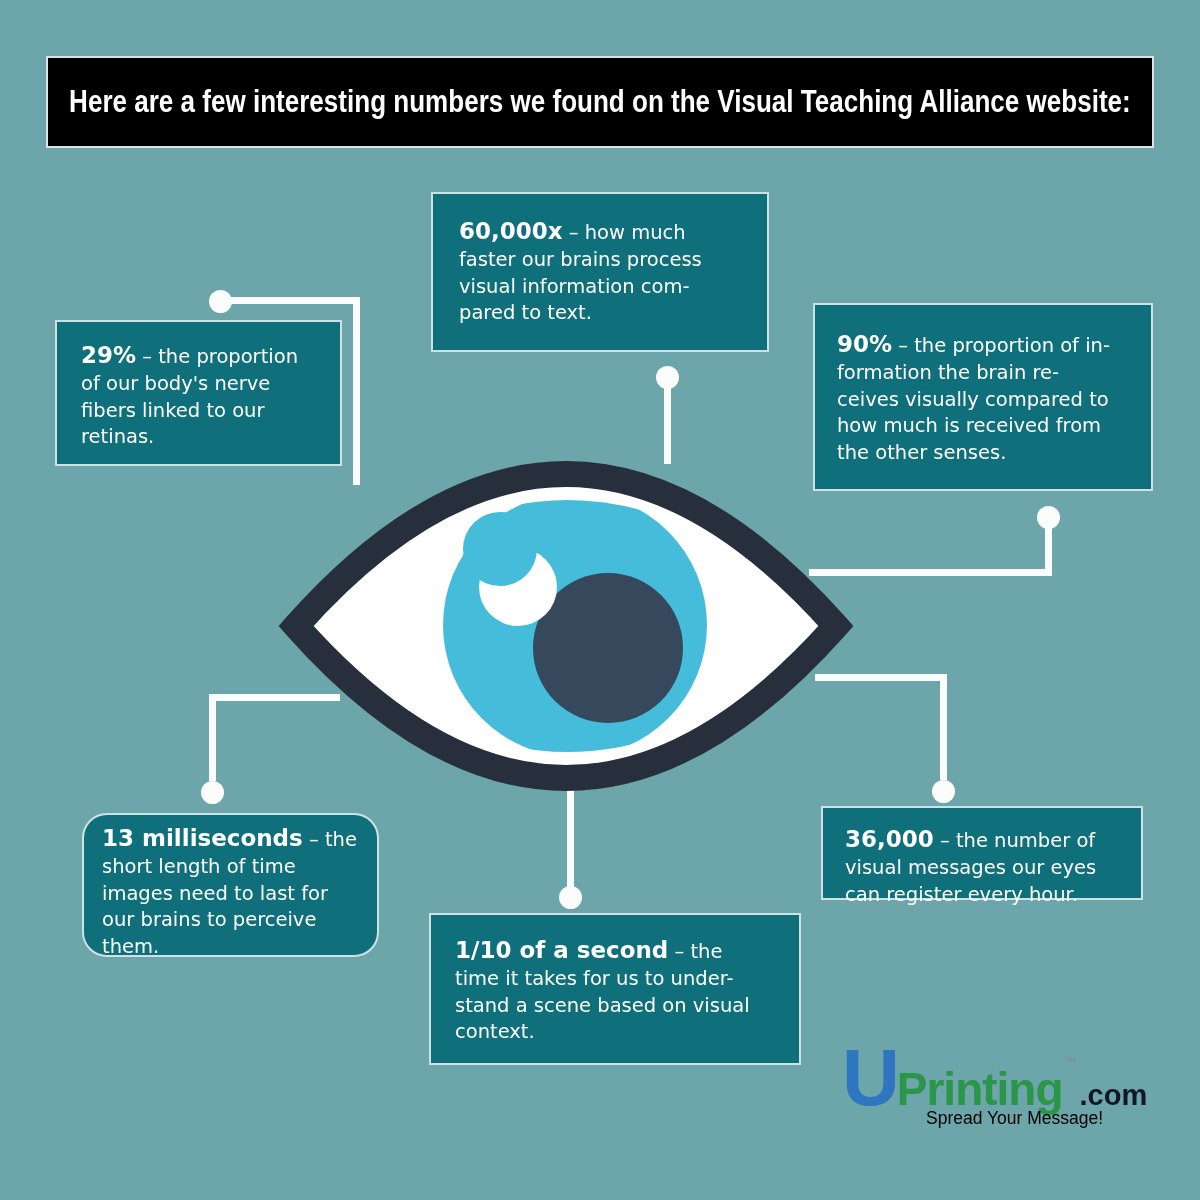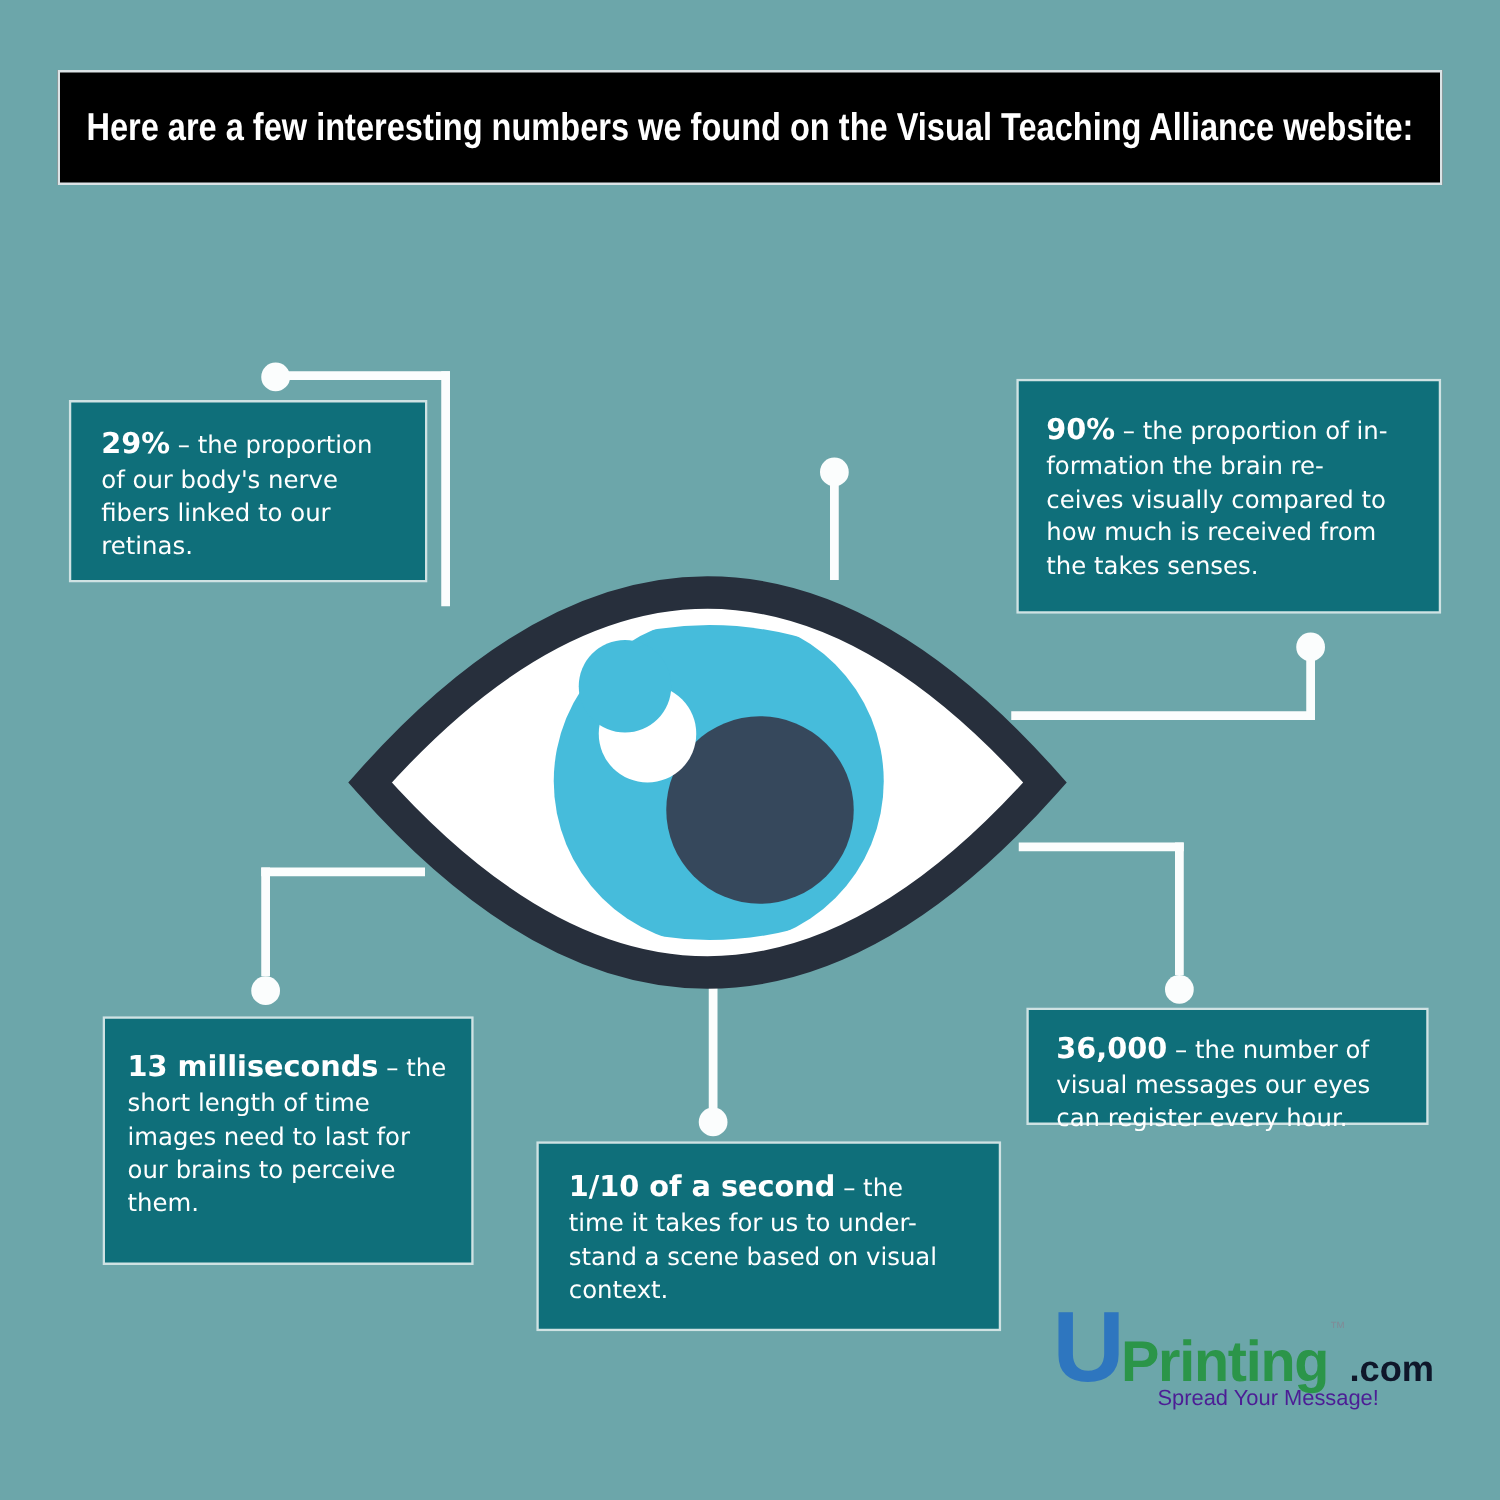--- a/index.html
+++ b/index.html
@@ -27,21 +27,21 @@
     box-sizing:border-box; color:#FFFFFF;
   }
   .stat-box p {
     margin:0; white-space:pre-line; font-size:19.5px; line-height:1.36;
     font-family:"DejaVu Sans", sans-serif;
   }
   .stat-box b { font-size:23px; font-weight:bold; }
   .s60k { left:431px; top:192px; width:338px; height:160px; padding:22px 14px 10px 26px; }
   .s40  { left:55px;  top:320px; width:287px; height:146px; padding:18px 12px 10px 24px; }
   .s90  { left:813px; top:303px; width:340px; height:188px; padding:24px 12px 10px 22px; }
-  .s13  { left:82px;  top:813px; width:297px; height:199px; padding:24px 10px 10px 18px; }
+  .s13  { left:82px;  top:813px; width:297px; height:144px; padding:8px 10px 10px 18px;border-radius:25px; }
   .s110 { left:429px; top:913px; width:372px; height:152px; padding:20px 12px 10px 24px; }
   .s36k { left:821px; top:806px; width:322px; height:94px; padding:16px 10px 10px 22px; }
 
   
   .line { position:absolute; background:#FBFDFD; }
   .dot  { position:absolute; width:23px; height:23px; border-radius:50%; background:#FBFDFD; }
   .c1h { left:220px;  top:297px; width:140px; height:7px; }
   .c1v { left:353px;  top:297px; width:7px;  height:188px; }
   .c1d { left:209px;  top:290px; }
   .c2v { left:664px;  top:384px; width:7px;  height:80px; }
@@ -61,21 +61,21 @@
   
   .eye { position:absolute; left:282px; top:456px; width:568px; height:340px; overflow:visible; }
 
   
   .logo { position:absolute; left:842px; top:1044px; font-family:"Liberation Sans", sans-serif; }
   .logo-row { display:flex; align-items:baseline; }
   .logo-u { font-weight:bold; font-size:80px; color:#2E76BF; line-height:0.85; margin-right:-3px; }
   .logo-printing { font-weight:bold; font-size:46px; color:#2B9549; letter-spacing:-1px; }
   .logo-tm { font-size:13px; color:#7E8E99; align-self:flex-start; position:relative; top:10px; margin-left:1px; }
   .logo-com { font-weight:bold; font-size:29px; color:#0f172a; margin-left:3px; }
-  .logo-tagline { color:#4c1d95; font-size:17.5px; margin-top:-8px; margin-left:84px; }
+  .logo-tagline { color:#000000; font-size:17.5px; margin-top:-8px; margin-left:84px; }
 </style>
 </head>
 <body>
 
 <div class="canvas">
 
   <div class="header">
     <span class="title">Here are a few interesting numbers we found on the Visual Teaching Alliance website:</span>
   </div>
 
@@ -109,32 +109,38 @@
     </defs>
     <path d="M 14 170 Q 284 -134 554 170 Q 284 474 14 170 Z" fill="#FFFFFF" stroke="#272F3C" stroke-width="26" stroke-linejoin="miter"></path>
     <g clip-path="url(#eyeclip)">
       <circle cx="293" cy="169" r="132" fill="#46BCDB"></circle>
       <circle cx="326" cy="192" r="75" fill="#36485C"></circle>
       <circle cx="236" cy="131" r="39" fill="#FFFFFF"></circle>
       <circle cx="218" cy="93" r="37" fill="#46BCDB"></circle>
     </g>
   </svg>
 
+  <div class="stat-box s60k">
+    <p><b>60,000x</b><span> – how much
+faster our brains process
+visual information com-
+pared to text.</span></p>
+  </div>
   <div class="stat-box s40">
     <p><b>29%</b><span> – the proportion
 of our body's nerve
 fibers linked to our
 retinas.</span></p>
   </div>
   <div class="stat-box s90">
     <p><b>90%</b><span> – the proportion of in-
 formation the brain re-
 ceives visually compared to
 how much is received from
-the takes senses.</span></p>
+the other senses.</span></p>
   </div>
   <div class="stat-box s13">
     <p><b>13 milliseconds</b><span> – the
 short length of time
 images need to last for
 our brains to perceive
 them.</span></p>
   </div>
   <div class="stat-box s110">
     <p><b>1/10 of a second</b><span> – the

